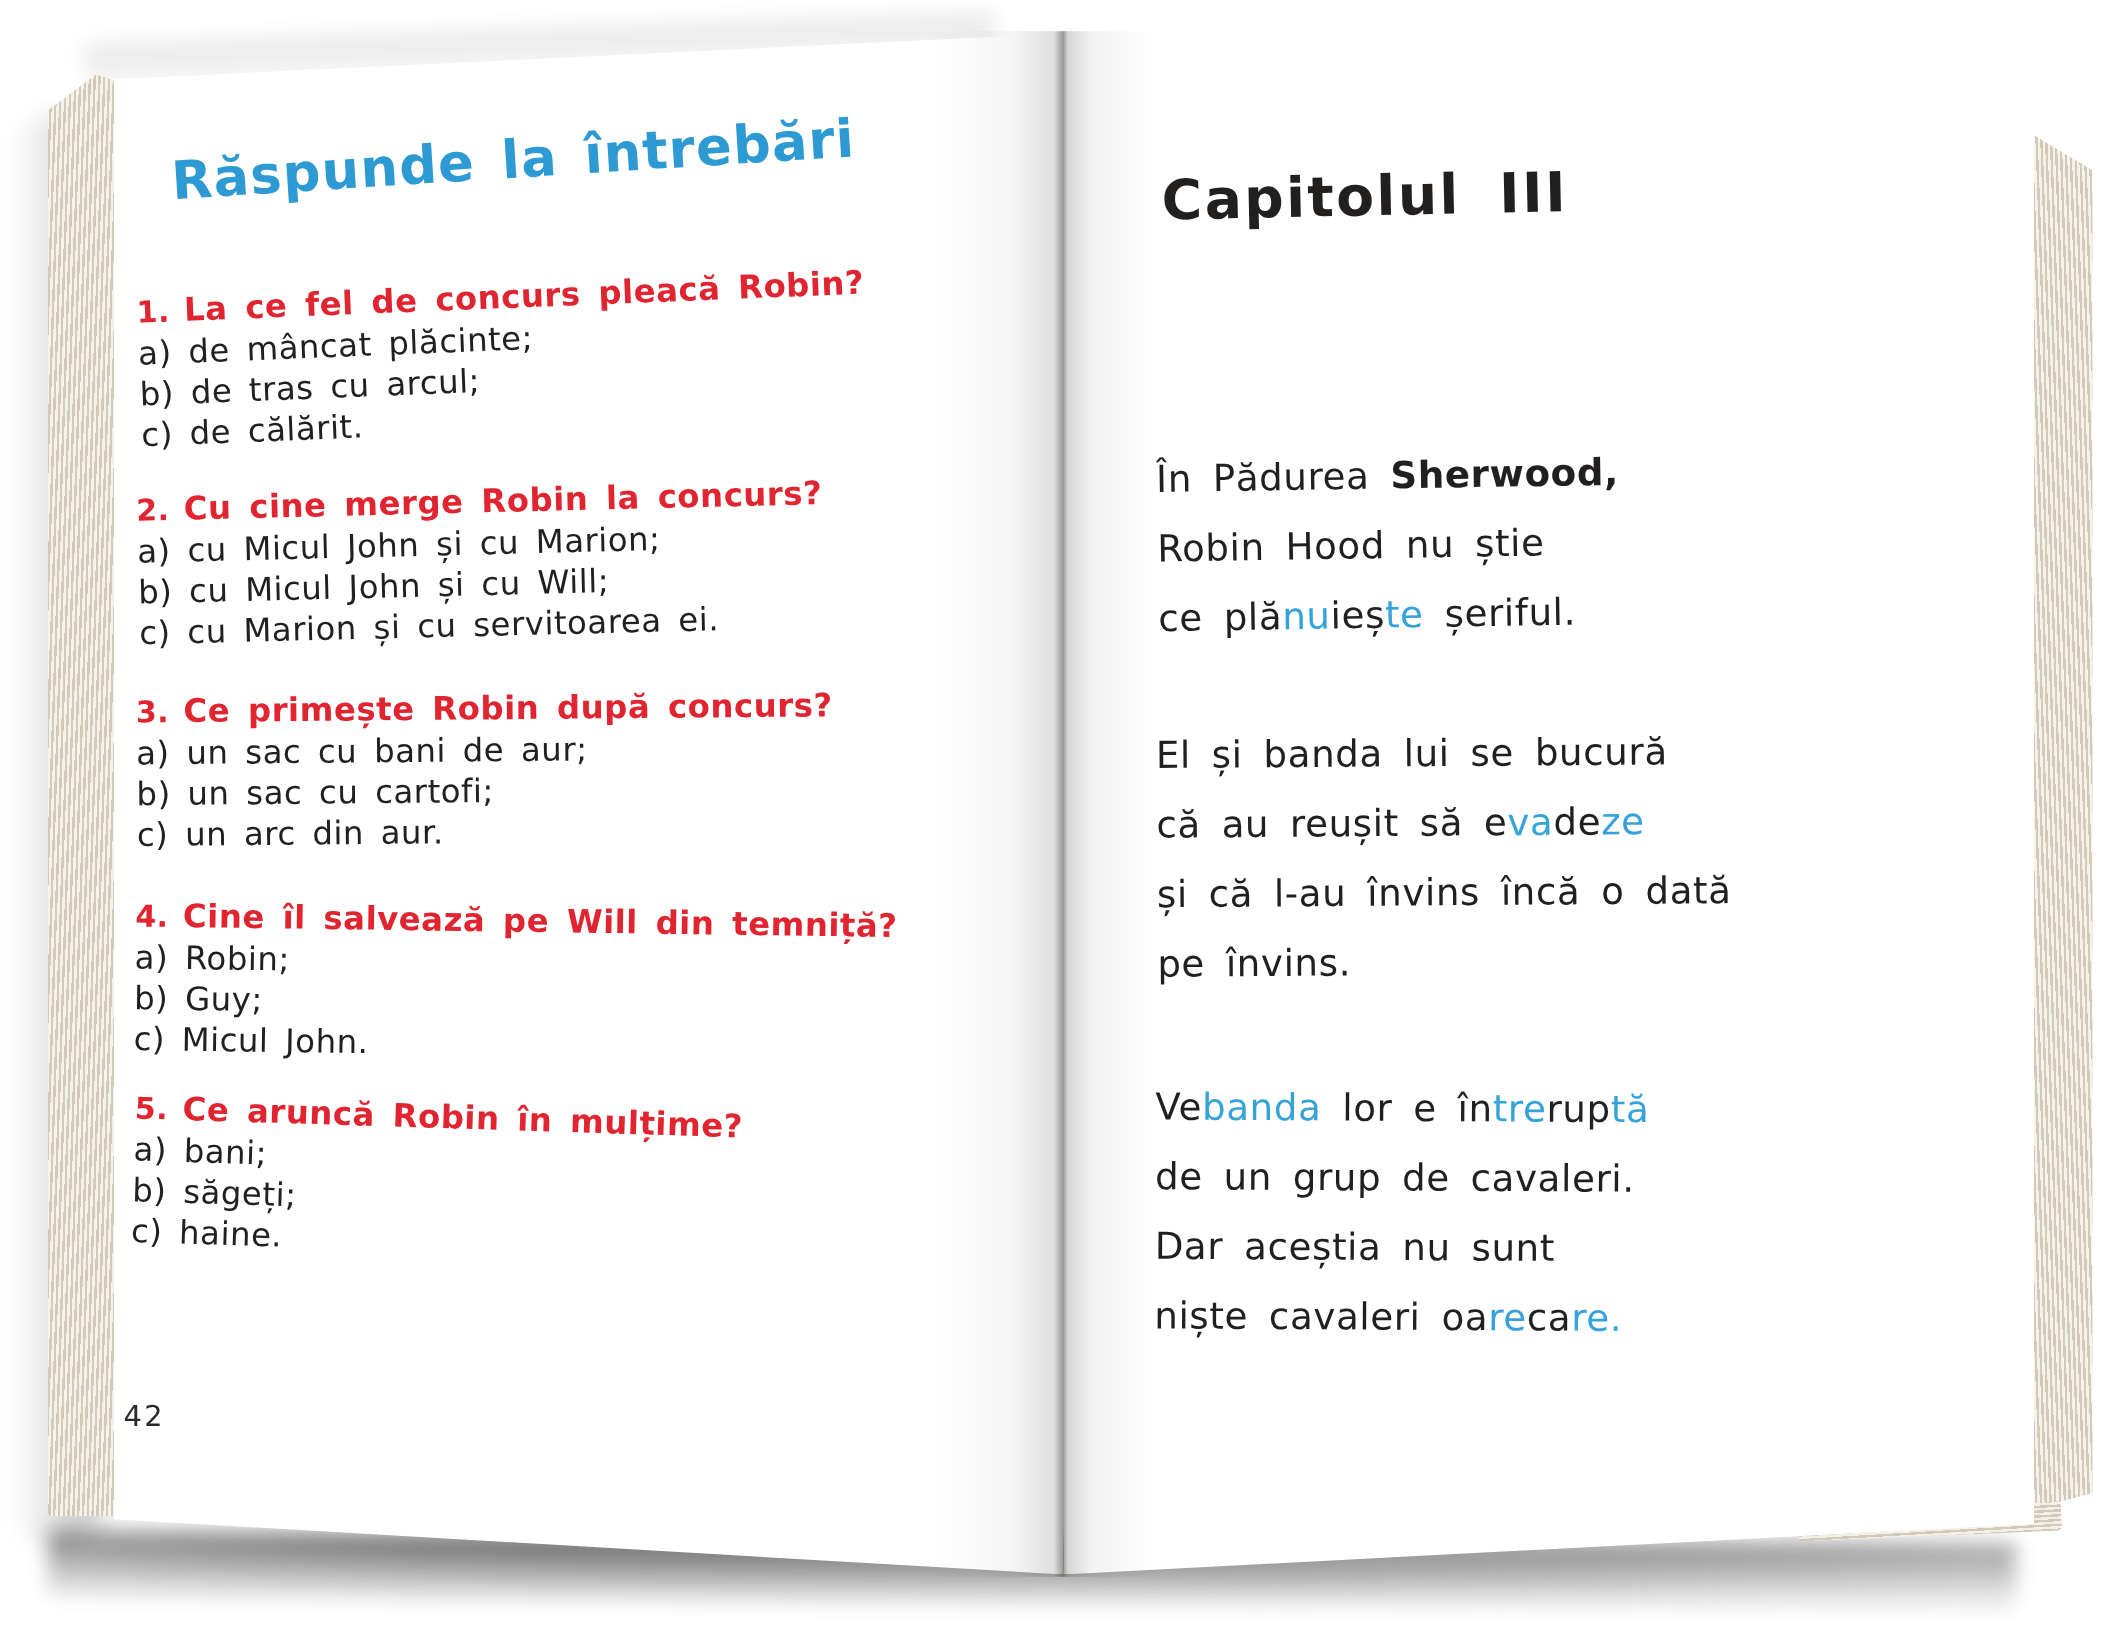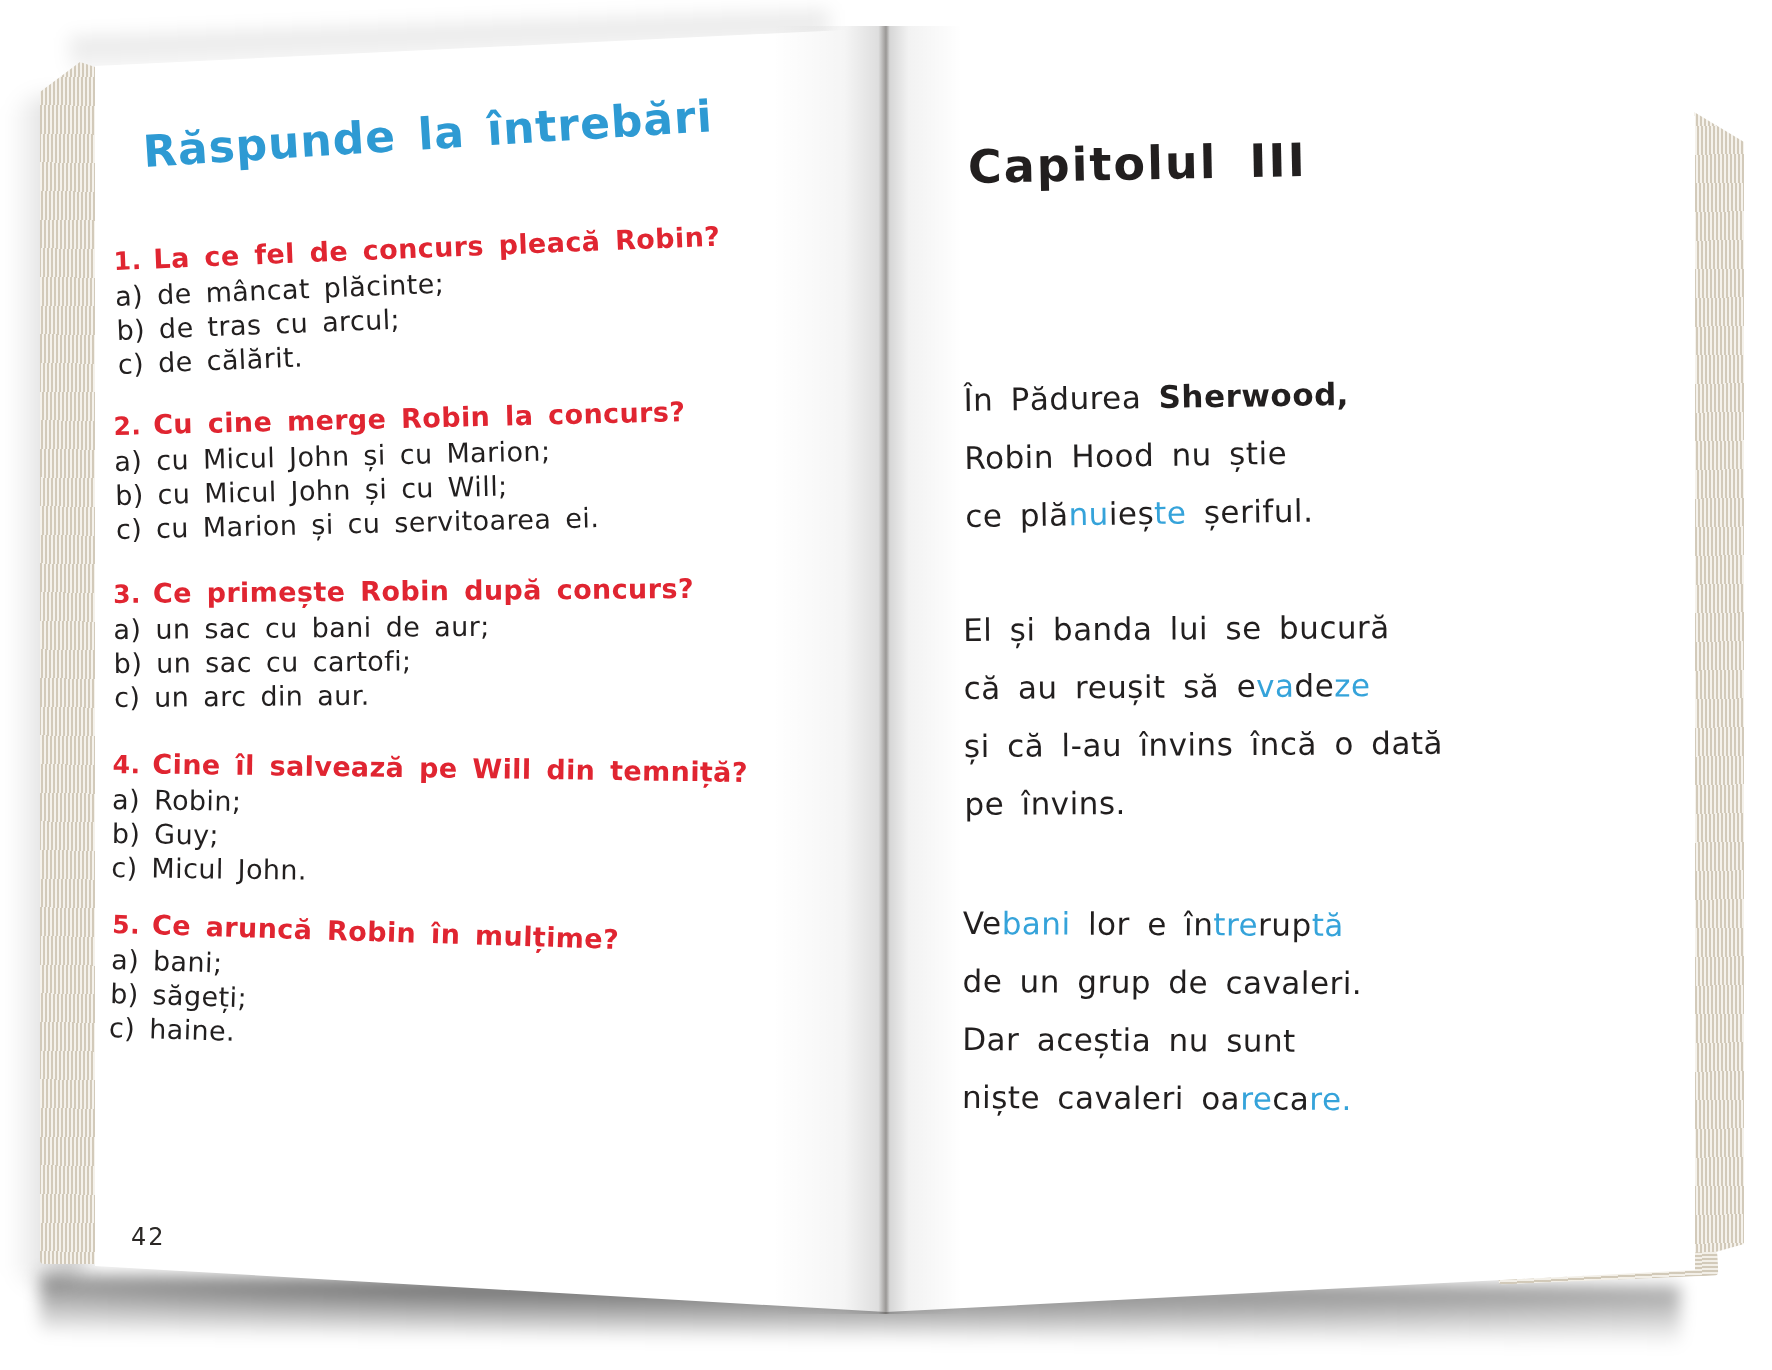--- a/index.html
+++ b/index.html
@@ -95,21 +95,21 @@
   .pg-1{top:573px;transform:rotate(-0.4deg);}
   .pg-2{top:866px;transform:rotate(0.3deg);}
   .b-line{
     font-size:31px;color:var(--ink);
     line-height:58px;letter-spacing:0.5px;word-spacing:7px;
   }
   .b-line .blue{color:var(--hl-blue);}
   .b-line .bold{font-weight:bold;}
   
   .pagenum{position:absolute;font-size:24px;color:#2b2826;letter-spacing:2px;}
-  .pn-left{left:8px;top:1195px;margin-left:28px;}
+  .pn-left{left:8px;top:1138px;}
   .pn-right{left:764px;top:1242px;}
 </style>
 </head>
 <body>
 
 <div class="scene" style="--title-blue: #2e9ad3; --hl-blue: #35a3da; --red: #e02531; --ink: #221f1f;">
   <div class="shadow-left"></div>
   <div class="shadow-top"></div>
   <div class="shadow-bottom"></div>
 
@@ -162,21 +162,21 @@
           <div class="b-line"><span>Robin Hood nu știe</span></div>
           <div class="b-line"><span>ce plă</span><span class="blue">nu</span><span>ieș</span><span class="blue">te</span><span> șeriful.</span></div>
         </div>
         <div class="p-block pg-1">
           <div class="b-line"><span>El și banda lui se bucură</span></div>
           <div class="b-line"><span>că au reușit să e</span><span class="blue">va</span><span>de</span><span class="blue">ze</span></div>
           <div class="b-line"><span>și că l-au învins încă o dată</span></div>
           <div class="b-line"><span>pe învins.</span></div>
         </div>
         <div class="p-block pg-2">
-          <div class="b-line"><span>Ve</span><span class="blue">bani</span><span> lor e în</span><span class="blue">tre</span><span>rup</span><span class="blue">tă</span></div>
+          <div class="b-line"><span>Ve</span><span class="blue">banda</span><span> lor e în</span><span class="blue">tre</span><span>rup</span><span class="blue">tă</span></div>
           <div class="b-line"><span>de un grup de cavaleri.</span></div>
           <div class="b-line"><span>Dar aceștia nu sunt</span></div>
           <div class="b-line"><span>niște cavaleri oa</span><span class="blue">re</span><span>ca</span><span class="blue">re.</span></div>
         </div>
       </div>
     <div class="pagenum pn-right">43</div>
   </div>
 
   <div class="gutter"></div>
 </div>

